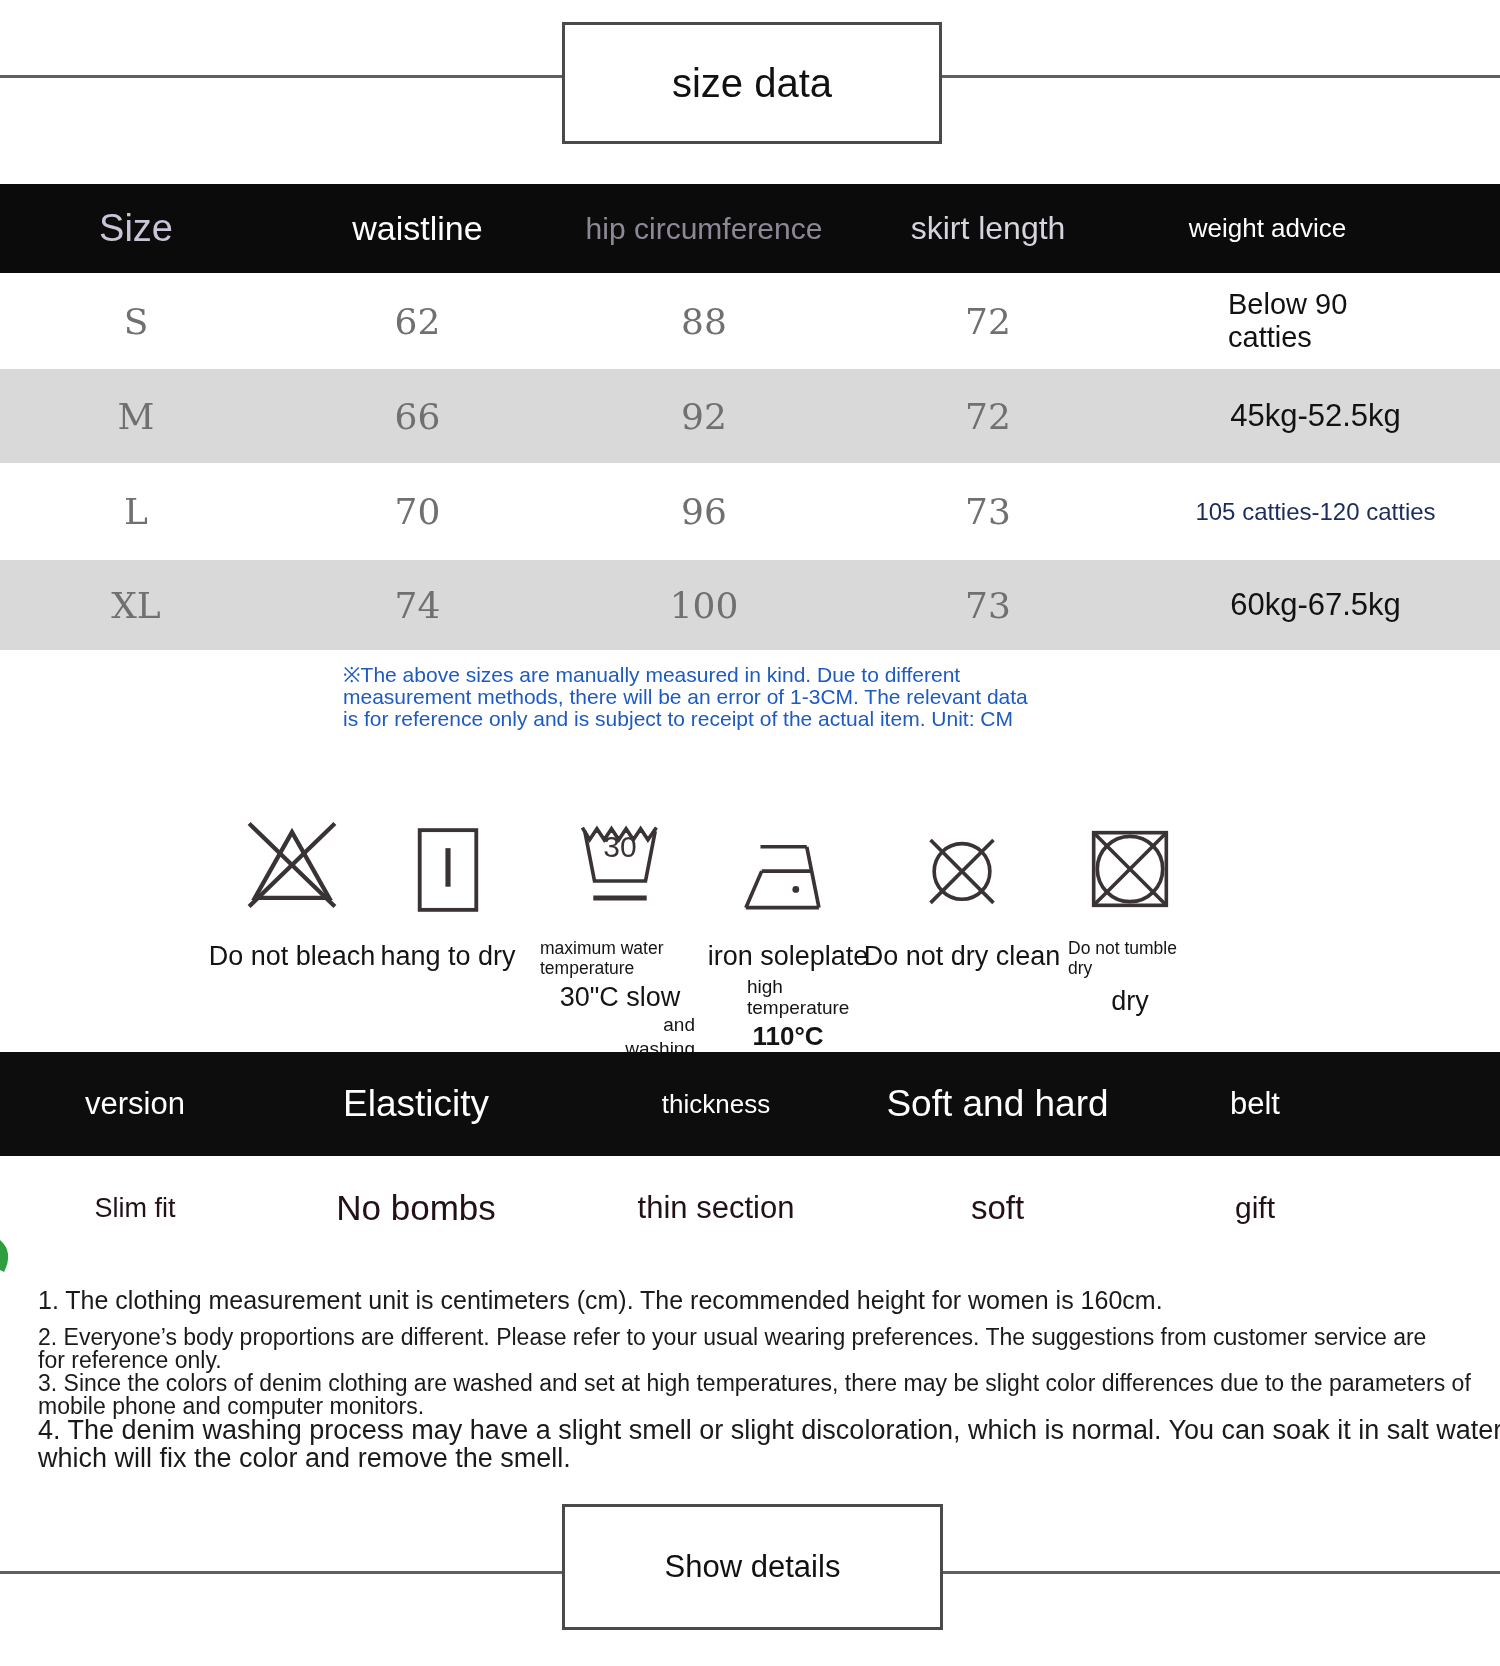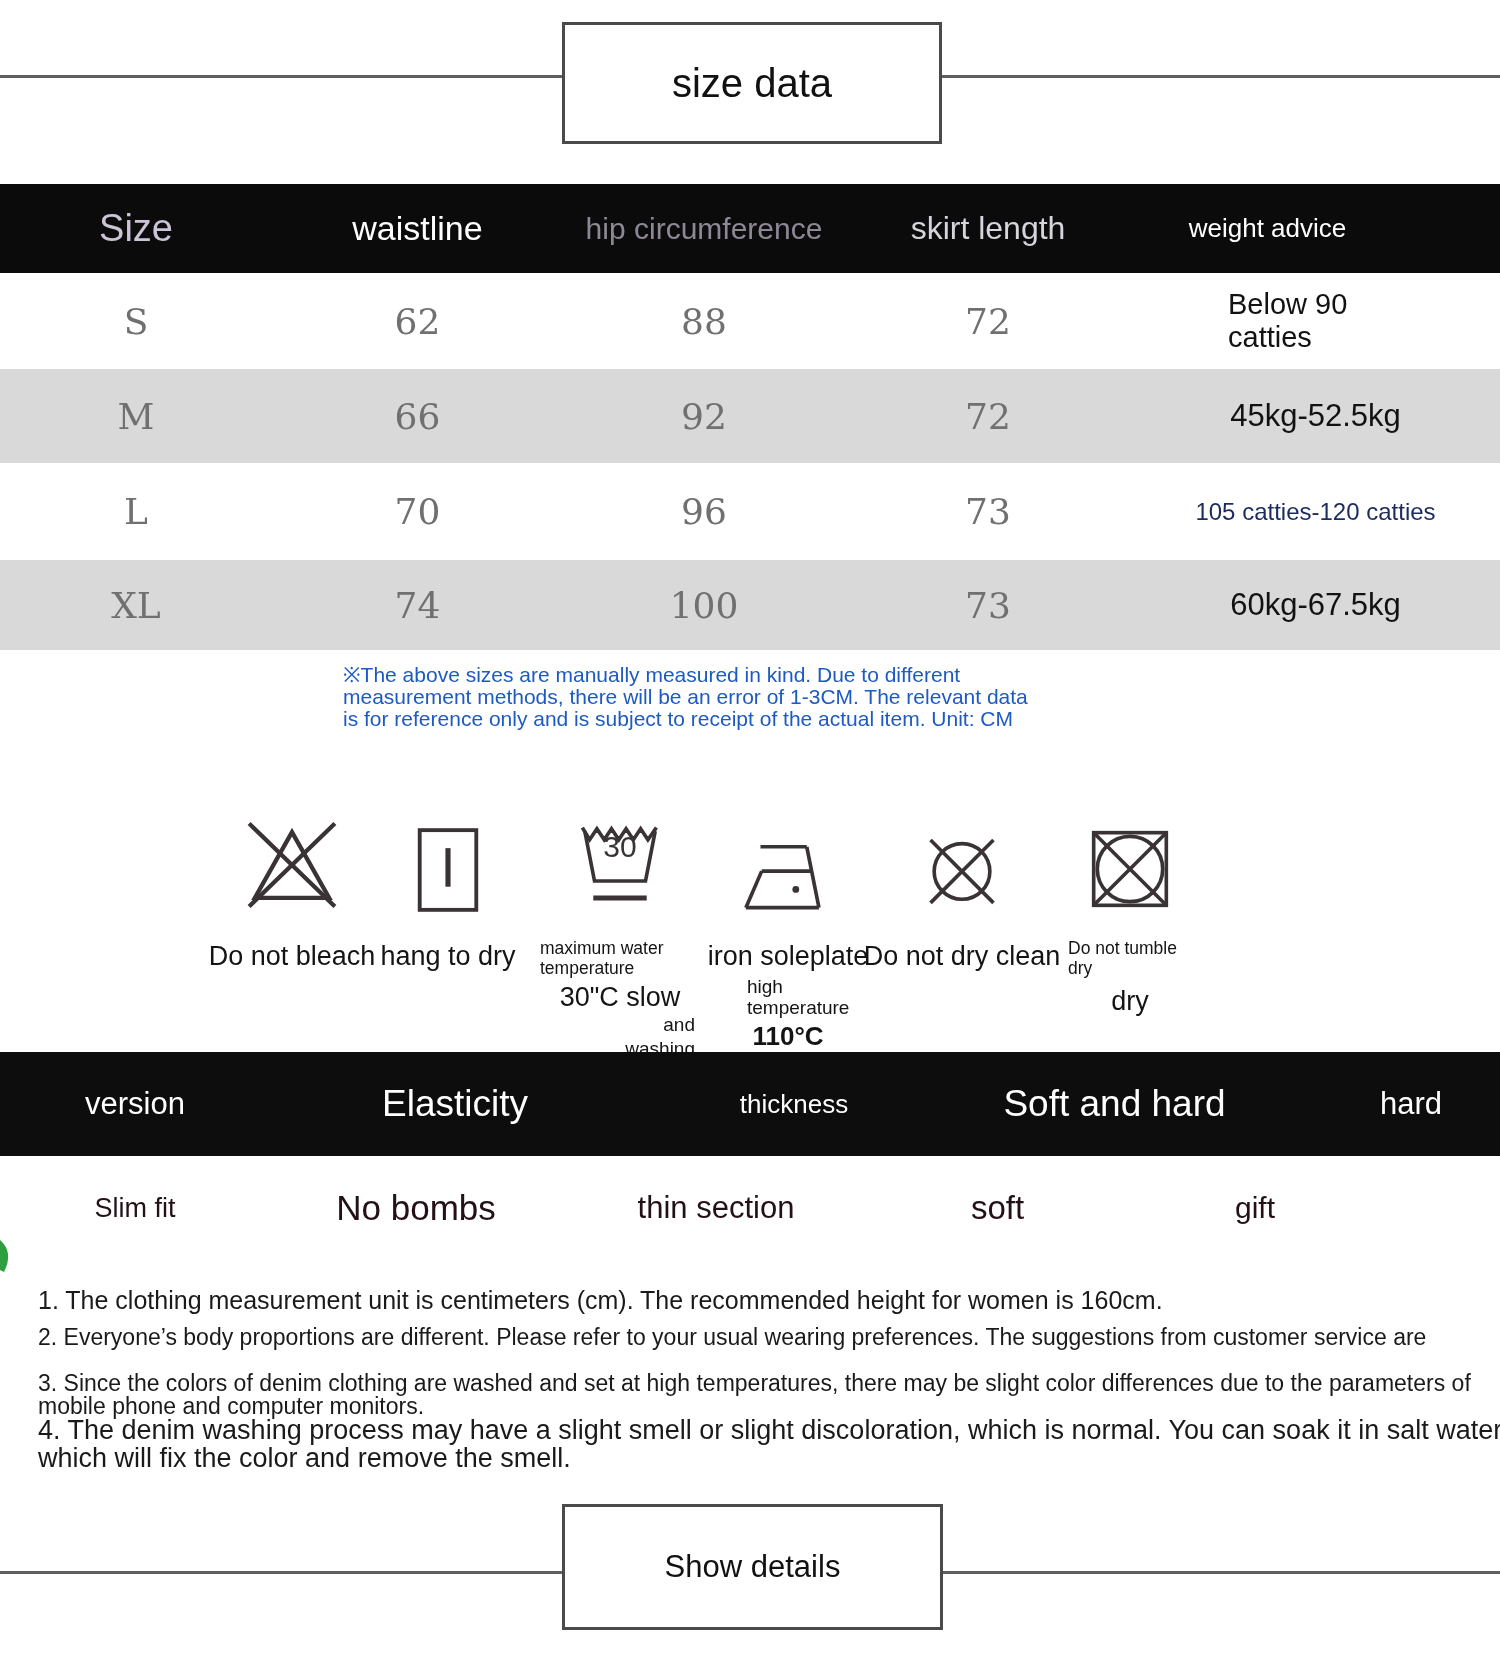--- a/index.html
+++ b/index.html
@@ -64,21 +64,21 @@
   .cap-small{margin-top:24px;font-size:17.5px;line-height:1.12;color:#141414;width:160px;text-align:left;}
   .cap-small-follow{margin-top:4px;font-size:19px;line-height:1.12;color:#141414;width:150px;text-align:left;padding-left:34px;box-sizing:border-box;}
   .cap-mid{margin-top:4px;font-size:27px;color:#141414;text-align:center;white-space:nowrap;}
   .cap-sub{font-size:19px;line-height:1.25;color:#141414;width:150px;text-align:right;padding-left:38px;box-sizing:border-box;}
   .cap-bold{margin-top:2px;font-size:26px;font-weight:700;color:#141414;text-align:center;}
   .cap-big{margin-top:8px;font-size:27px;color:#141414;text-align:center;}
 
   
   .bar2{
     left:0;top:1052px;width:1500px;height:104px;background:#0d0d0d;
-    display:grid;grid-template-columns:270px 292px 308px 255px 260px 1fr;align-items:center;gap:39px;
+    display:grid;grid-template-columns:270px 292px 308px 255px 260px 1fr;align-items:center;
   }
   .bar2 > div{text-align:center;color:#ffffff;}
   .b1{font-size:31px;} .b2{font-size:37px;} .b3{font-size:26px;} .b4{font-size:37px;} .b5{font-size:31px;}
   .vals{
     left:0;top:1168px;width:1500px;height:80px;
     display:grid;grid-template-columns:270px 292px 308px 255px 260px 1fr;align-items:center;
   }
   .vals > div{text-align:center;color:#241018;}
   .v1{font-size:27px;} .v2{font-size:35px;font-weight:500;} .v3{font-size:31px;font-weight:500;}
   .v4{font-size:33px;font-weight:500;} .v5{font-size:30px;font-weight:500;}
@@ -228,39 +228,40 @@
     <div>dry</div>
   </div>
   <div class="cap-big">dry</div>
 </div>
 
 <div class="abs bar2">
   <div class="b1">version</div>
   <div class="b2">Elasticity</div>
   <div class="b3">thickness</div>
   <div class="b4">Soft and hard</div>
-  <div class="b5">hard</div>
+  <div class="b5">belt</div>
 </div>
 <div class="abs vals">
   <div class="v1">Slim fit</div>
   <div class="v2">No bombs</div>
   <div class="v3">thin section</div>
   <div class="v4">soft</div>
   <div class="v5">gift</div>
 </div>
 
 <svg class="abs green-mark" width="16" height="34" viewBox="0 0 16 34">
   <path d="M0 0 Q14 12 4 32 L0 30 Z" fill="#2f9e41"></path>
 </svg>
 
 <div class="abs note note1">
   <div>1. The clothing measurement unit is centimeters (cm). The recommended height for women is 160cm.</div>
 </div>
 <div class="abs note note2">
   <div>2. Everyone’s body proportions are different. Please refer to your usual wearing preferences. The suggestions from customer service are</div>
+  <div>for reference only.</div>
 </div>
 <div class="abs note note3">
   <div>3. Since the colors of denim clothing are washed and set at high temperatures, there may be slight color differences due to the parameters of</div>
   <div>mobile phone and computer monitors.</div>
 </div>
 <div class="abs note note4">
   <div>4. The denim washing process may have a slight smell or slight discoloration, which is normal. You can soak it in salt water,</div>
   <div>which will fix the color and remove the smell.</div>
 </div>
 

